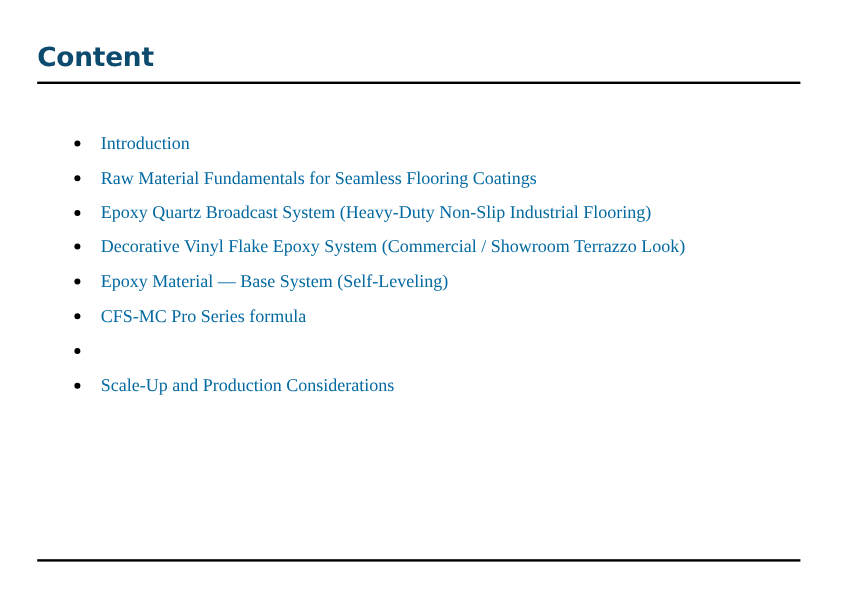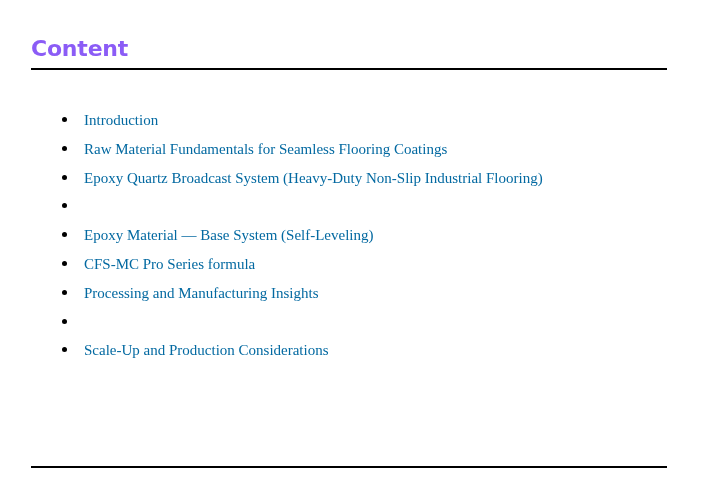--- a/index.html
+++ b/index.html
@@ -26,21 +26,21 @@
   
   .slide-title {
     position: absolute;
     left: 31px;
     top: 35px;
     font-family: "DejaVu Sans", "Liberation Sans", sans-serif;
     font-weight: bold;
     font-size: 22px;
     line-height: 28px;
     letter-spacing: -0.2px;
-    color: #8b5cf6;
+    color: #0c4a6e;
     white-space: nowrap;
   }
 
   
   .rule {
     position: absolute;
     left: 31px;
     width: 636px;
     height: 0;
     border-top: 2px solid #000000;
@@ -101,38 +101,35 @@
       <span class="item-text">Raw Material Fundamentals for Seamless Flooring Coatings</span>
     </li>
 
     <li class="content-item">
       <span class="bullet"></span>
       <span class="item-text">Epoxy Quartz Broadcast System (Heavy-Duty Non-Slip Industrial Flooring)</span>
     </li>
 
     <li class="content-item">
       <span class="bullet"></span>
+      <span class="item-text">Decorative Vinyl Flake Epoxy System (Commercial / Showroom Terrazzo Look)</span>
     </li>
 
     <li class="content-item">
       <span class="bullet"></span>
       <span class="item-text">Epoxy Material — Base System (Self-Leveling)</span>
     </li>
 
 
     <li class="content-item">
       <span class="bullet"></span>
       <span class="item-text">CFS-MC Pro Series formula</span>
     </li>
 
 
-    <li class="content-item">
-      <span class="bullet"></span>
-      <span class="item-text">Processing and Manufacturing Insights</span>
-    </li>
 
     <li class="content-item">
       <span class="bullet"></span>
     </li>
 
     <li class="content-item">
       <span class="bullet"></span>
       <span class="item-text">Scale-Up and Production Considerations</span>
     </li>
 

